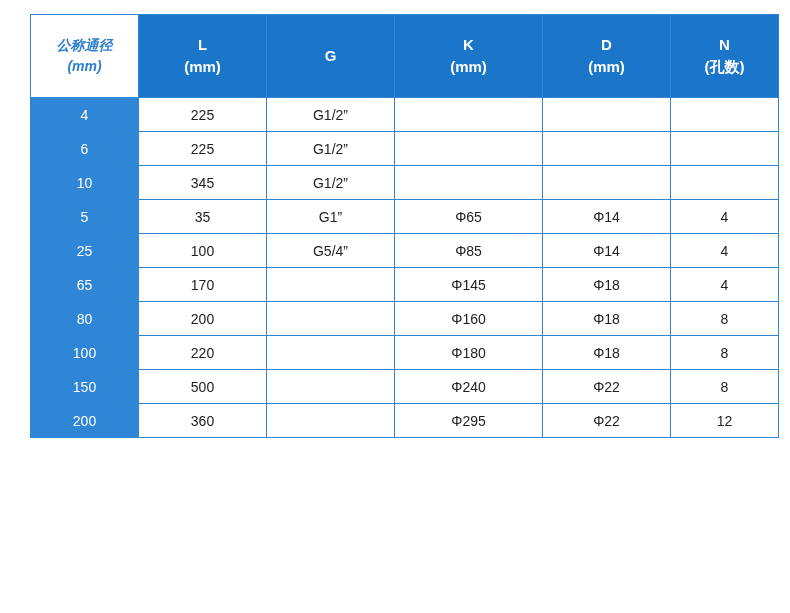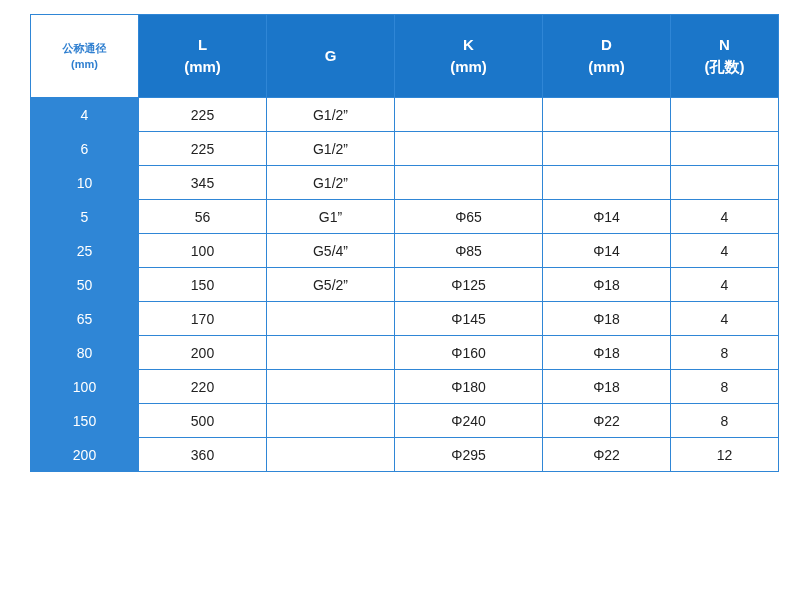--- a/index.html
+++ b/index.html
@@ -42,21 +42,22 @@
     border: 1px solid #2f86d6;
     line-height: 1.5;
     text-align: center;
     vertical-align: middle;
     padding: 0;
   }
   thead th.first-head {
     background: #ffffff;
     color: #2f7fd0;
     border: 1px solid #2f86d6;
-    font-size: 11px;
+    font-size: 14px;
+    font-style: italic;
   }
   thead th .unit {
     display: block;
     font-weight: bold;
   }
   tbody td {
     height: 33px;
     border: 1px solid #2f86d6;
     text-align: center;
     vertical-align: middle;
@@ -135,43 +136,35 @@
         <tr>
           <td class="nominal">10</td>
           <td>345</td>
           <td>G1/2”</td>
           <td class="empty"></td>
           <td class="empty"></td>
           <td class="empty"></td>
         </tr>
         <tr>
           <td class="nominal">5</td>
-          <td>56</td>
+          <td>35</td>
           <td>G1”</td>
           <td>Φ65</td>
           <td>Φ14</td>
           <td>4</td>
         </tr>
         <tr>
           <td class="nominal">25</td>
           <td>100</td>
           <td>G5/4”</td>
           <td>Φ85</td>
           <td>Φ14</td>
           <td>4</td>
         </tr>
         <tr>
-          <td class="nominal">50</td>
-          <td>150</td>
-          <td>G5/2”</td>
-          <td>Φ125</td>
-          <td>Φ18</td>
-          <td>4</td>
-        </tr>
-        <tr>
           <td class="nominal">65</td>
           <td>170</td>
           <td class="empty"></td>
           <td>Φ145</td>
           <td>Φ18</td>
           <td>4</td>
         </tr>
         <tr>
           <td class="nominal">80</td>
           <td>200</td>

